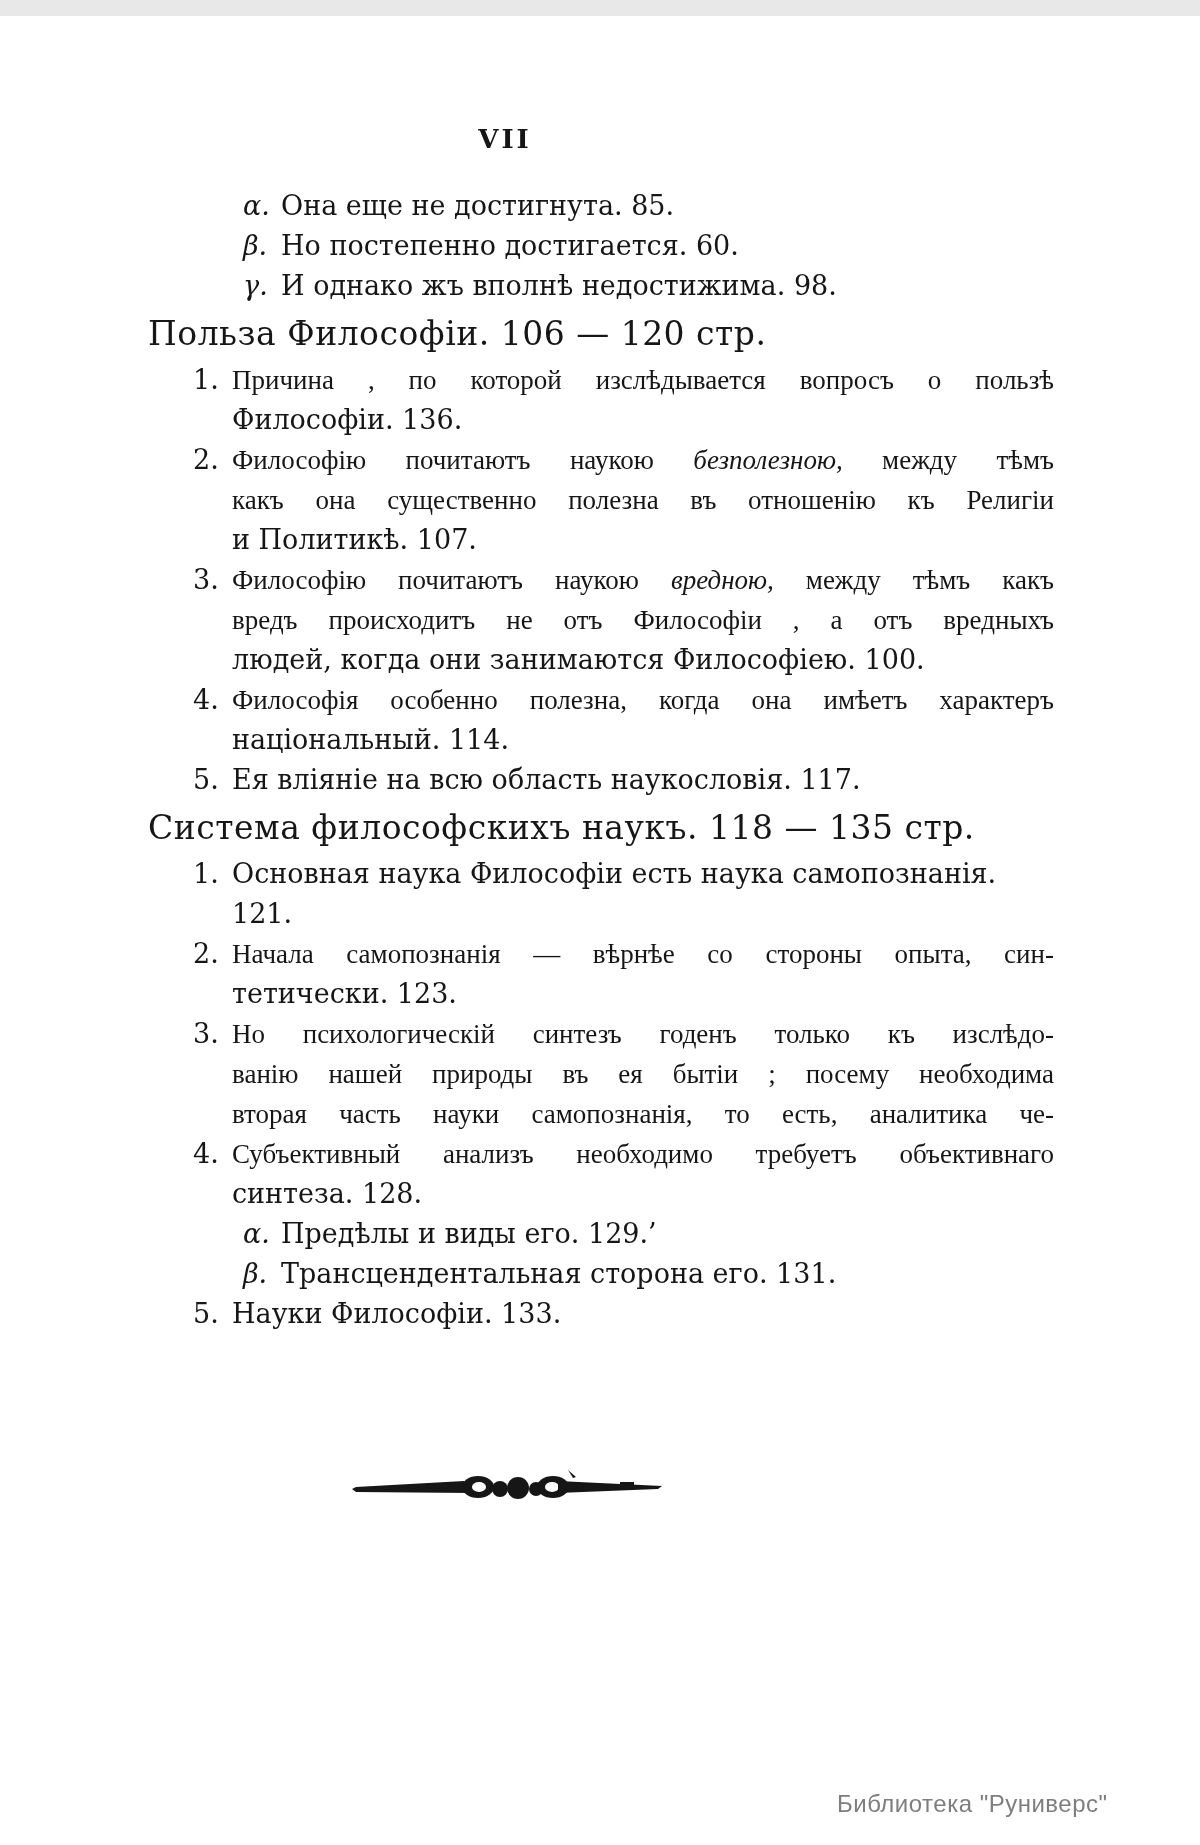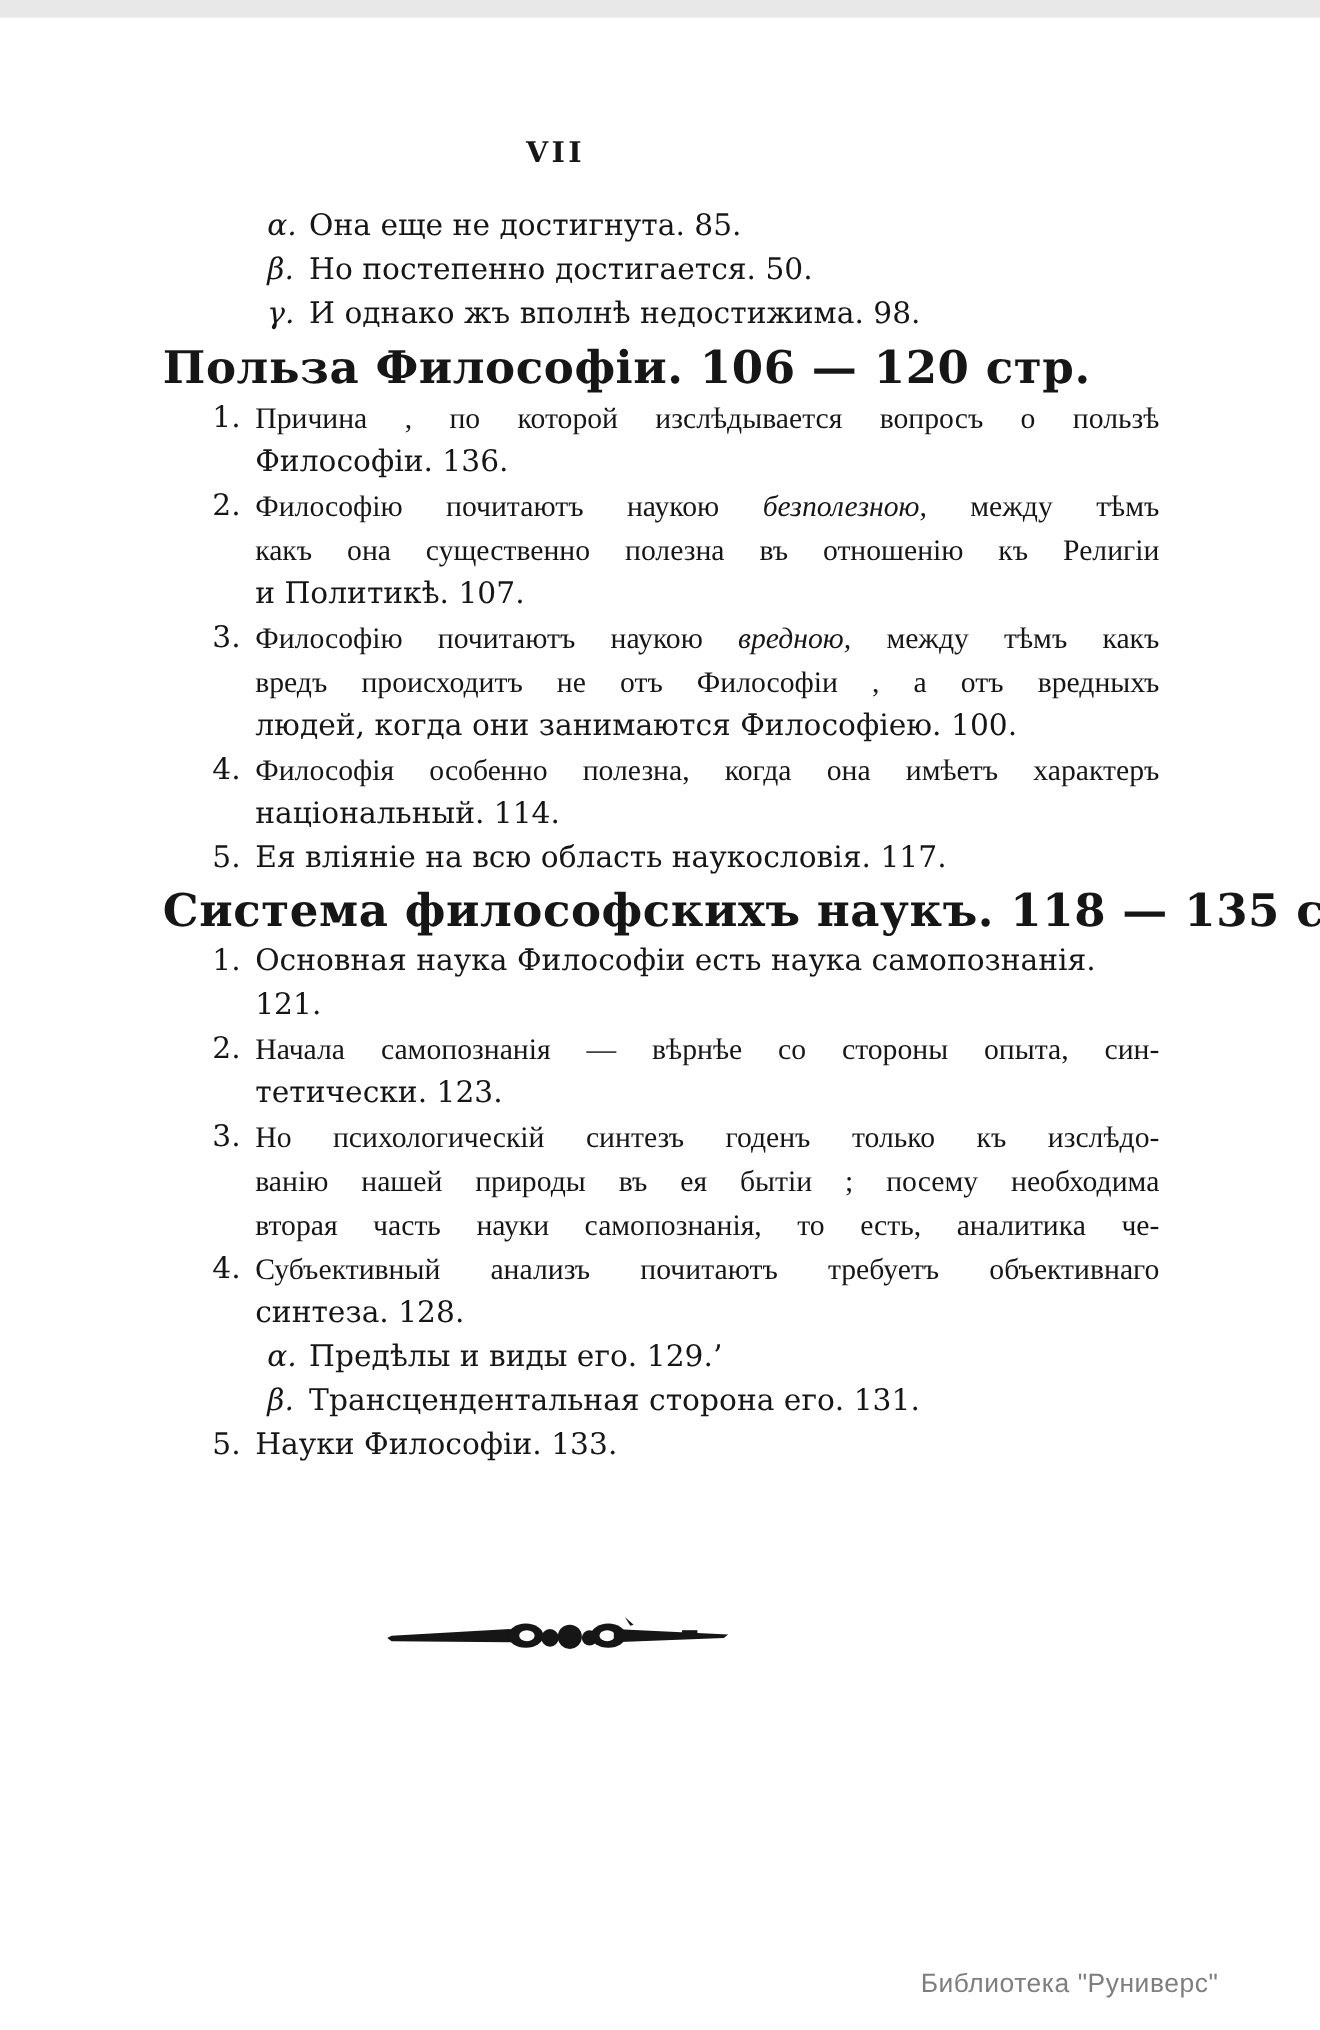--- a/index.html
+++ b/index.html
@@ -21,22 +21,22 @@
     letter-spacing:3px;
   }
   .toc{
     position:absolute;
     left:148px;top:170px;
     width:906px;
     font-size:27px;
     line-height:40px;
   }
   .heading{
-    font-size:41px;
-    font-weight:bold;
+    font-size:33px;
+    font-weight:normal;
     line-height:42px;
     margin:7px 0 5px 0;
     letter-spacing:0.5px;
     white-space:nowrap;
   }
   .entry{display:flex;align-items:flex-start;}
   .entry .lines{flex:1 1 auto;min-width:0;}
   .entry.item{margin-left:45px;}
   .entry.item .marker{flex:0 0 39px;}
   .entry.greek{margin-left:95px;}
@@ -69,21 +69,21 @@
   <div class="toc">
       <div class="entry greek">
         <span class="marker">α.</span>
         <div class="lines">
           <div class="line"><span>Она еще не достигнута. 85.</span></div>
         </div>
       </div>
       <div class="entry greek">
         <span class="marker">β.</span>
         <div class="lines">
-          <div class="line"><span>Но постепенно достигается. 50.</span></div>
+          <div class="line"><span>Но постепенно достигается. 60.</span></div>
         </div>
       </div>
       <div class="entry greek">
         <span class="marker">γ.</span>
         <div class="lines">
           <div class="line"><span>И однако жъ вполнѣ недостижима. 98.</span></div>
         </div>
       </div>
       <div class="heading">Польза Философіи. 106 — 120 стр.</div>
       <div class="entry item">
@@ -140,21 +140,21 @@
         <span class="marker">3.</span>
         <div class="lines">
           <div class="line j"><span>Но психологическій синтезъ годенъ только къ изслѣдо-</span></div>
           <div class="line j"><span>ванію нашей природы въ ея бытіи ; посему необходима</span></div>
           <div class="line j"><span>вторая часть науки самопознанія, то есть, аналитика че-</span></div>
         </div>
       </div>
       <div class="entry item">
         <span class="marker">4.</span>
         <div class="lines">
-          <div class="line j"><span>Субъективный анализъ почитаютъ требуетъ объективнаго</span></div>
+          <div class="line j"><span>Субъективный анализъ необходимо требуетъ объективнаго</span></div>
           <div class="line"><span>синтеза. 128.</span></div>
         </div>
       </div>
       <div class="entry greek">
         <span class="marker">α.</span>
         <div class="lines">
           <div class="line"><span>Предѣлы и виды его. 129.’</span></div>
         </div>
       </div>
       <div class="entry greek">

